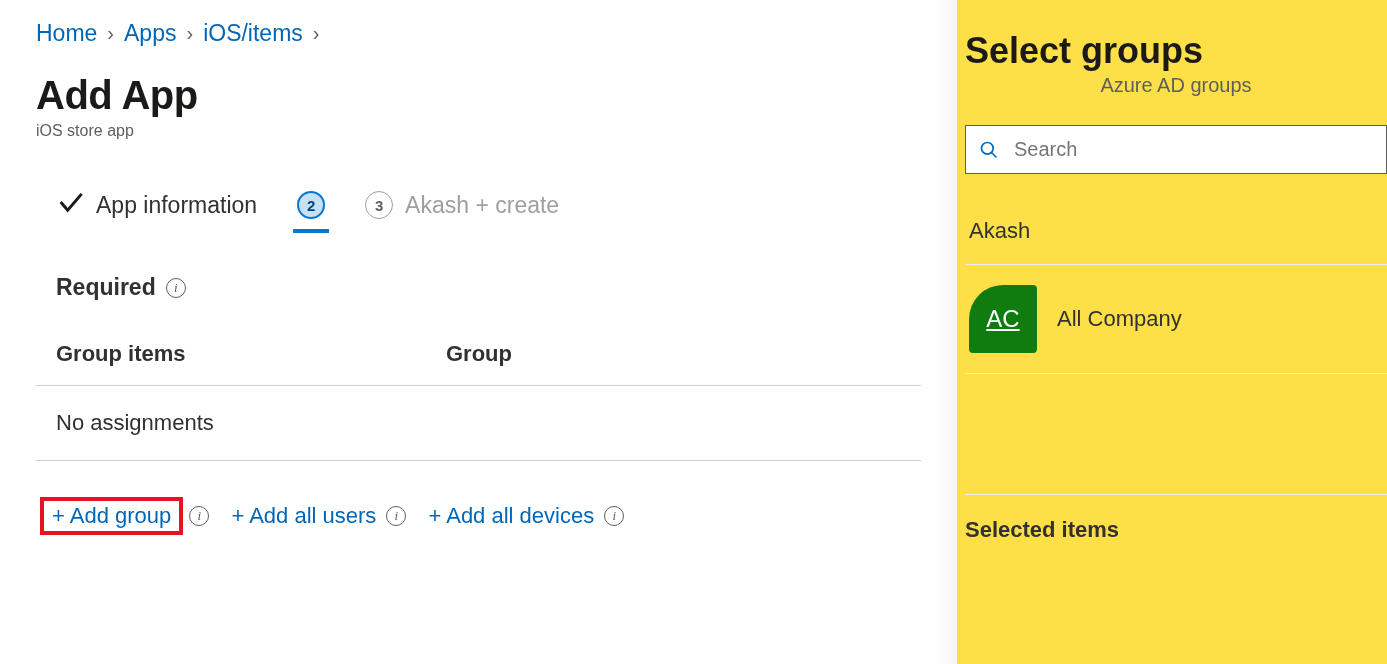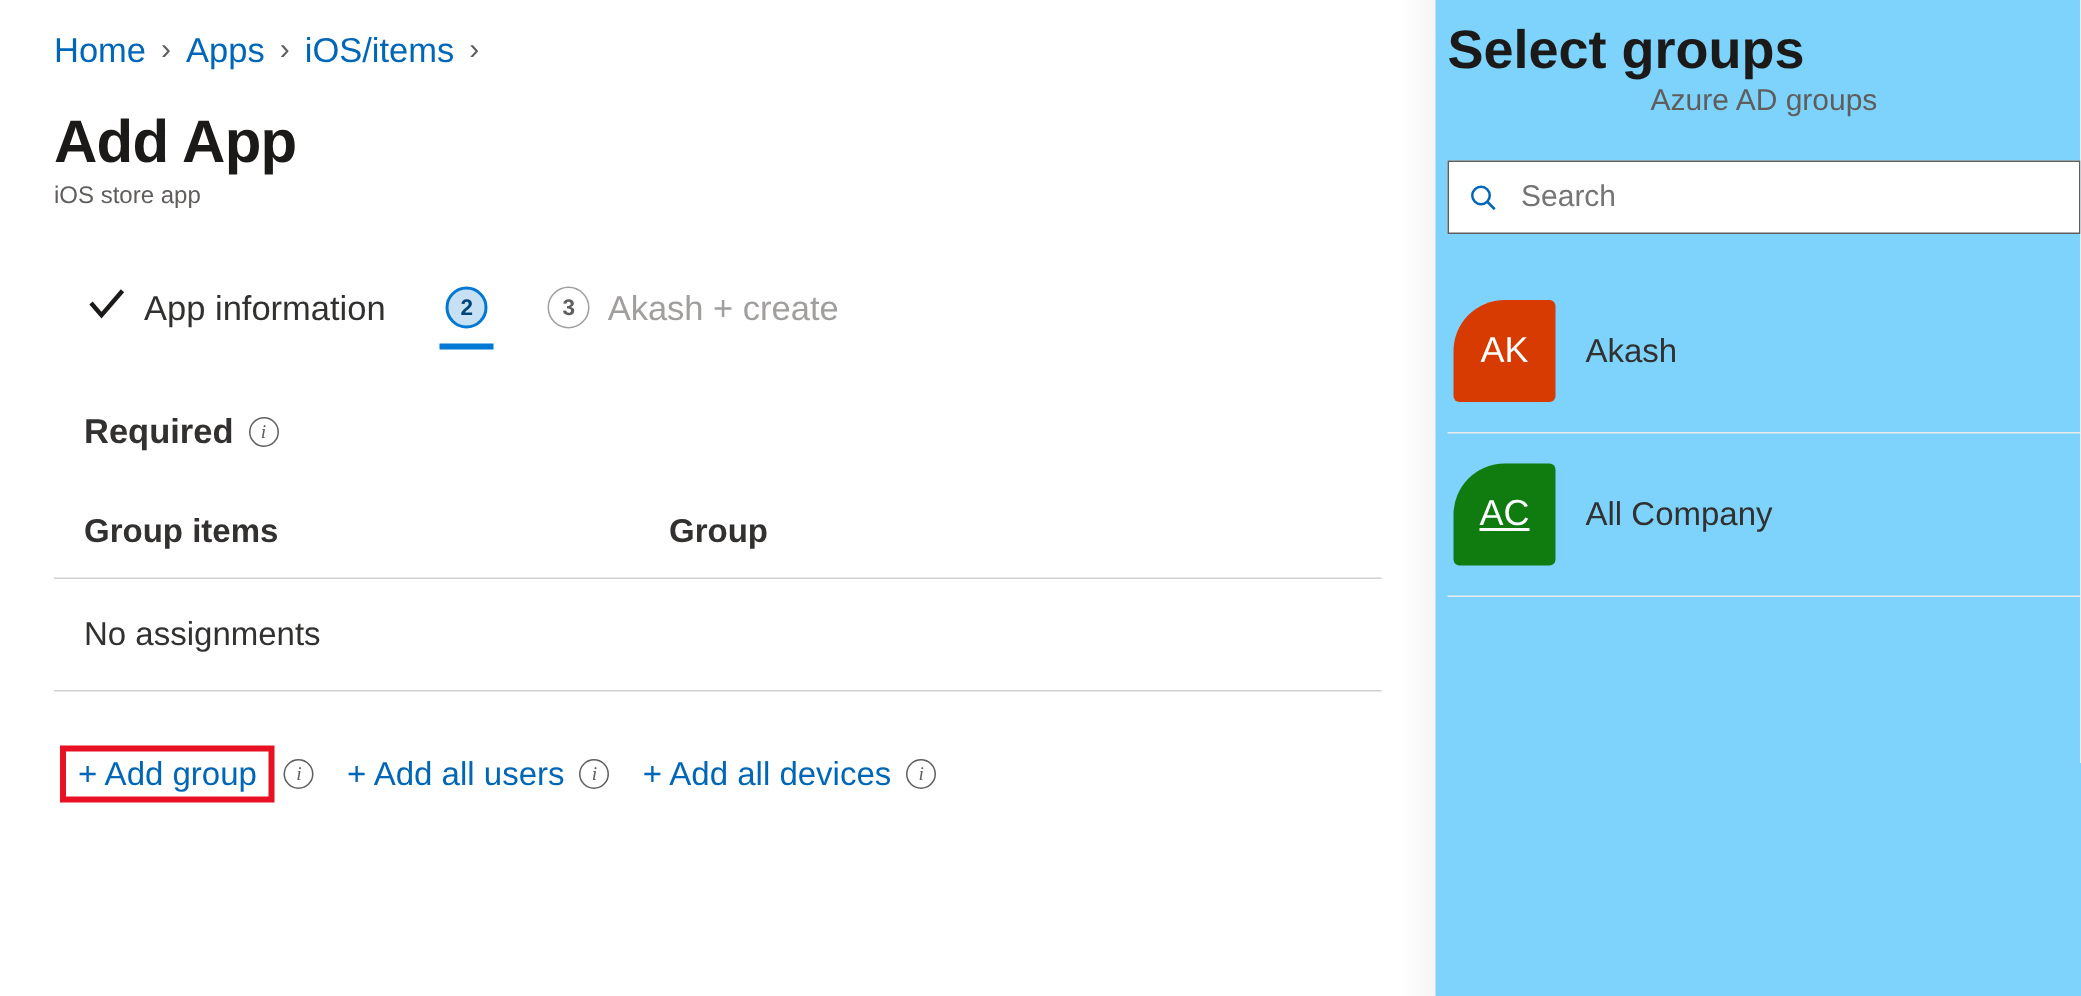--- a/index.html
+++ b/index.html
@@ -21,21 +21,21 @@
   .tab.upcoming .circle { border: 1px solid #a19f9d; color: #605e5c; background:#fff; }
   .section-title { display:flex; align-items:center; gap:10px; font-size: 23px; font-weight: 600; margin: 40px 0 40px 20px; }
   .info-icon { width:20px; height:20px; border:1px solid #605e5c; border-radius:50%; display:inline-flex; align-items:center; justify-content:center; font-size:13px; color:#605e5c; font-family: Georgia, serif; font-style: italic; font-weight: normal; cursor: default;}
   .table-headers { display:flex; padding: 0 20px 18px 20px; font-size:22px; font-weight:600; border-bottom:1px solid #d2d0ce; }
   .col1 { width: 390px; }
   .no-assign { padding: 24px 20px; font-size: 22px; color:#323130; border-bottom:1px solid #d2d0ce; }
   .actions { display:flex; align-items:center; gap: 6px; margin-top: 36px; padding-left:4px; font-size:22px;}
   .action-link { color:#0067b8; text-decoration:none; cursor:pointer; padding: 2px 4px;}
   .highlight-box { border: 4px solid #e81123; padding: 2px 4px;}
   
-  .panel { width: 430px; min-width:430px; border-left: 0; background:#7dd3fc; padding: 12px 0 0 8px; position:relative;}
+  .panel { width: 430px; min-width:430px; border-left: 0; background:#fde047; padding: 30px 0 0 8px; position:relative;}
   .panel::before{content:"";position:absolute;left:-24px;top:0;bottom:0;width:24px;background:linear-gradient(to right, rgba(0,0,0,0) 0%, rgba(0,0,0,0.04) 100%);}
   .panel h2 { font-size: 36px; font-weight:600; color:#1b1a19; margin-bottom:2px;}
   .panel-sub { font-size:20px; color:#605e5c; margin-bottom:28px;text-align:center;}
   .search-wrap { position:relative; margin-bottom:24px;}
   .search-wrap input { width:100%; padding: 12px 12px 12px 48px; font-size:20px; border:1px solid #605e5c; outline:none;}
   .search-wrap svg { position:absolute; left:14px; top:50%; transform:translateY(-50%); width:20px; height:20px;}
   .group-list { }
   .group-item { display:flex; align-items:center; gap:20px; padding:20px 4px; border-bottom:1px solid #edebe9; cursor:pointer;}
   .avatar { width:68px; height:68px; display:flex; align-items:center; justify-content:center; color:#fff; font-size:24px; font-weight:400;}
   .avatar.shape1 { background:#d83b01; border-radius: 34px 4px 4px 4px; }
@@ -109,22 +109,22 @@
   <div class="search-wrap">
     <svg viewBox="0 0 24 24" fill="none" stroke="#0067b8" stroke-width="2">
       <circle cx="10" cy="10" r="7"></circle>
         <line x1="21" y1="21" x2="15" y2="15"></line>
     </svg>
     <input type="text" placeholder="Search" style="">
   </div>
 
   <div class="group-list">
     <div class="group-item">
-      <div class="avatar shape1">AK</div>
       <div class="group-name">Akash</div>
     </div>
     <div class="group-item">
       <div class="avatar shape2">AC</div>
       <div class="group-name">All Company</div>
     </div>
   </div>
 
+  <div class="selected-heading">Selected items</div>
 </aside>
 
 </body></html>

